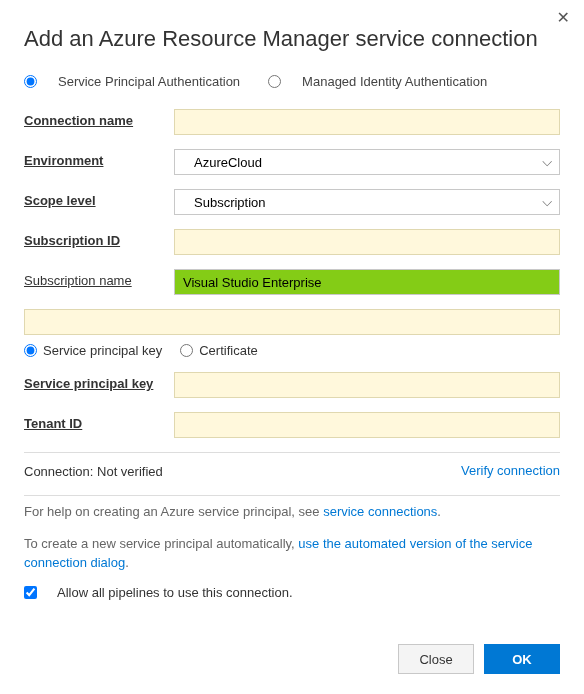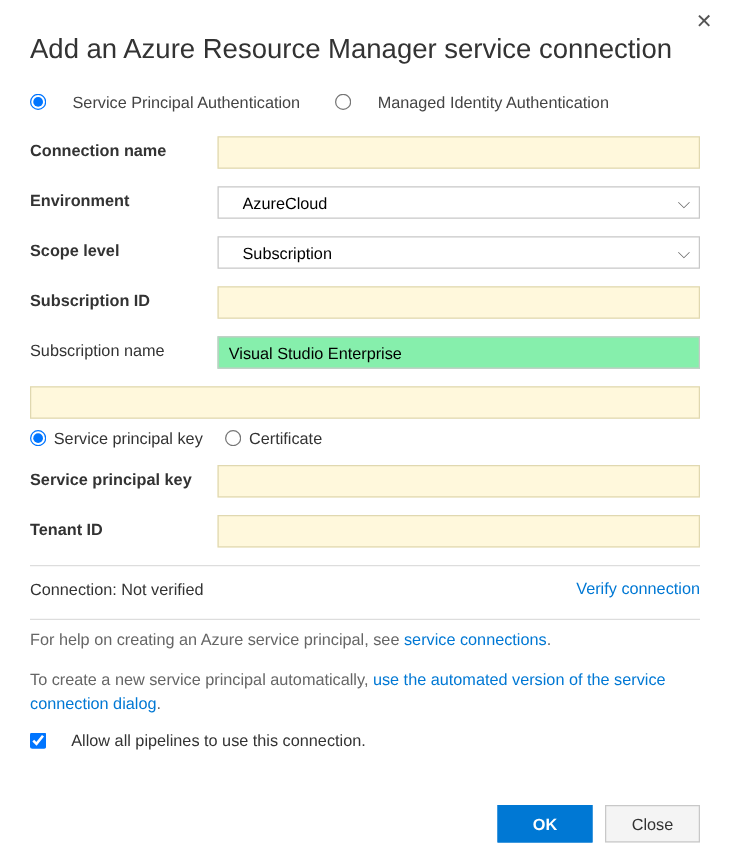--- a/index.html
+++ b/index.html
@@ -52,35 +52,36 @@
     }
     .row-label {
       width: 150px;
       flex-shrink: 0;
       font-size: 13px;
       color: #333;
       font-weight: 600;
       padding-top: 4px;
       padding-right: 8px;
       line-height: 1.3;
+      text-decoration: underline;
     }
     .row-label.normal {
       font-weight: 400;
     }
     .row-control {
       flex: 1;
     }
     input[type="text"], select {
       width: 100%;
       height: 26px;
       border: 1px solid #c8c8c8;
       padding: 2px 8px;
       font-size: 13px;
       font-family: inherit;
-      background: #86efac;
+      background: #84cc16;
     }
     input.highlight, .highlight-box {
       background: #fff8dc;
       border: 1px solid #e0d8b0;
     }
     select {
       appearance: none;
       -webkit-appearance: none;
       background: #fff;
       padding-right: 24px;
@@ -281,15 +282,15 @@
 <p class="help-text">
   <span>To create a new service principal automatically, </span><a>use the automated version of the service connection dialog</a><span>.</span>
 </p>
 
 <div class="checkbox-row">
   <input type="checkbox" checked="" style="">
   <span>Allow all pipelines to use this connection.</span>
 </div>
 
 <div class="buttons">
+  <button class="btn btn-default">Close</button>
   <button class="btn btn-primary">OK</button>
-  <button class="btn btn-default">Close</button>
 </div>
 
 </body></html>

